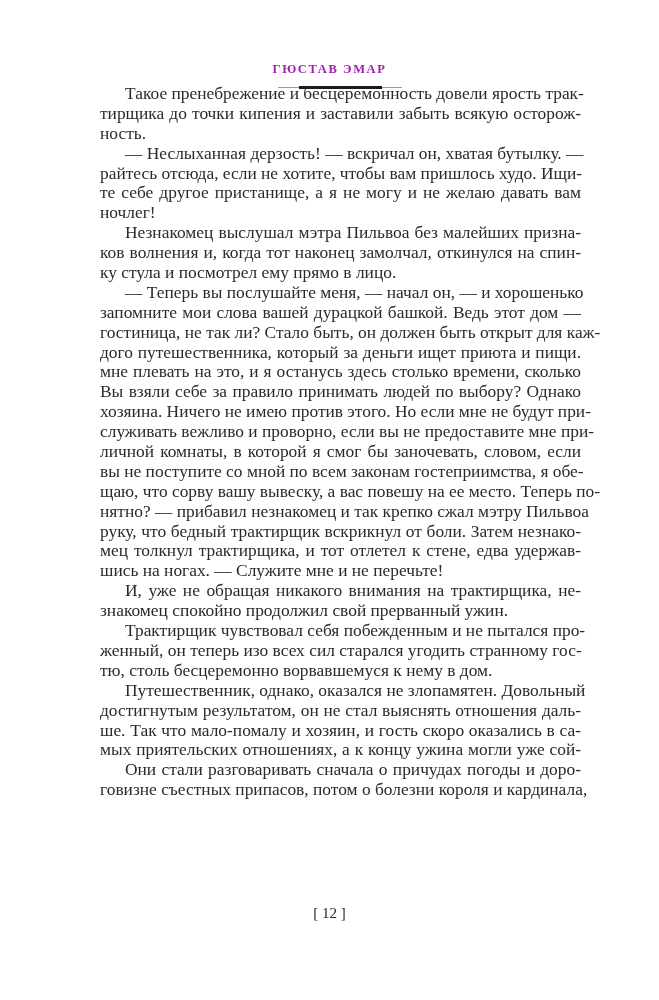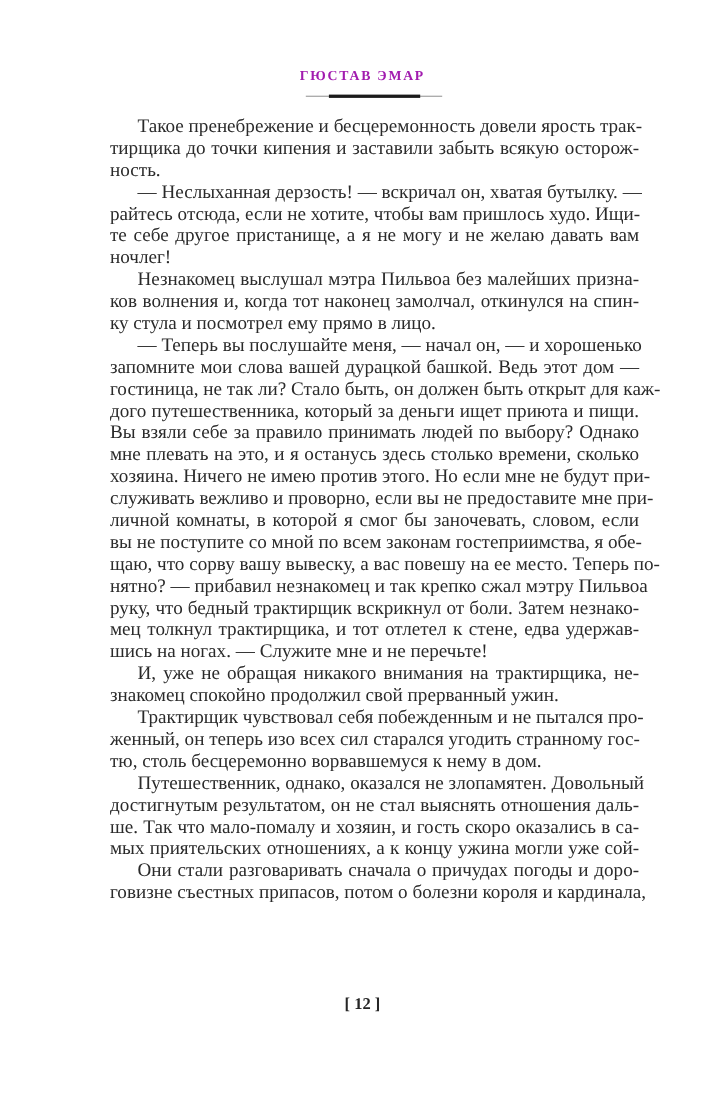--- a/index.html
+++ b/index.html
@@ -38,21 +38,21 @@
   .head-rule-bold {
     position: absolute;
     top: 86px;
     left: 299px;
     width: 83px;
     height: 3px;
     background: #1a1a1a;
   }
   .text-block {
     position: absolute;
-    top: 105px;
+    top: 84px;
     left: 100px;
     width: 481px;
     font-size: 17.4px;
     line-height: 19.9px;
   }
   .line {
     display: block;
     white-space: nowrap;
     text-align: justify;
     text-align-last: justify;
@@ -65,21 +65,21 @@
   .line.last {
     text-align-last: left;
   }
   .page-number {
     position: absolute;
     top: 905px;
     left: 0;
     width: 659px;
     text-align: center;
     font-family: "Liberation Serif", serif;
-    font-weight: bold;
+    font-weight: normal;
     font-size: 15px;
     color: #262626;
   }
 </style>
 </head>
 <body>
 
 <div>
   <div class="running-head">ГЮСТАВ ЭМАР</div>
   <div class="head-rule"></div>
@@ -104,22 +104,22 @@
       <span class="line indent">Незнакомец выслушал мэтра Пильвоа без малейших призна-</span>
       <span class="line">ков волнения и, когда тот наконец замолчал, откинулся на спин-</span>
       <span class="line last">ку стула и посмотрел ему прямо в лицо.</span>
     </div>
 
     <div>
       <span class="line indent">— Теперь вы послушайте меня, — начал он, — и хорошенько</span>
       <span class="line">запомните мои слова вашей дурацкой башкой. Ведь этот дом —</span>
       <span class="line">гостиница, не так ли? Стало быть, он должен быть открыт для каж-</span>
       <span class="line">дого путешественника, который за деньги ищет приюта и пищи.</span>
+      <span class="line">мне плевать на это, и я останусь здесь столько времени, сколько</span>
       <span class="line">Вы взяли себе за правило принимать людей по выбору? Однако</span>
-      <span class="line">мне плевать на это, и я останусь здесь столько времени, сколько</span>
       <span class="line">хозяина. Ничего не имею против этого. Но если мне не будут при-</span>
       <span class="line">служивать вежливо и проворно, если вы не предоставите мне при-</span>
       <span class="line">личной комнаты, в которой я смог бы заночевать, словом, если</span>
       <span class="line">вы не поступите со мной по всем законам гостеприимства, я обе-</span>
       <span class="line">щаю, что сорву вашу вывеску, а вас повешу на ее место. Теперь по-</span>
       <span class="line">нятно? — прибавил незнакомец и так крепко сжал мэтру Пильвоа</span>
       <span class="line">руку, что бедный трактирщик вскрикнул от боли. Затем незнако-</span>
       <span class="line">мец толкнул трактирщика, и тот отлетел к стене, едва удержав-</span>
       <span class="line last">шись на ногах. — Служите мне и не перечьте!</span>
     </div>

